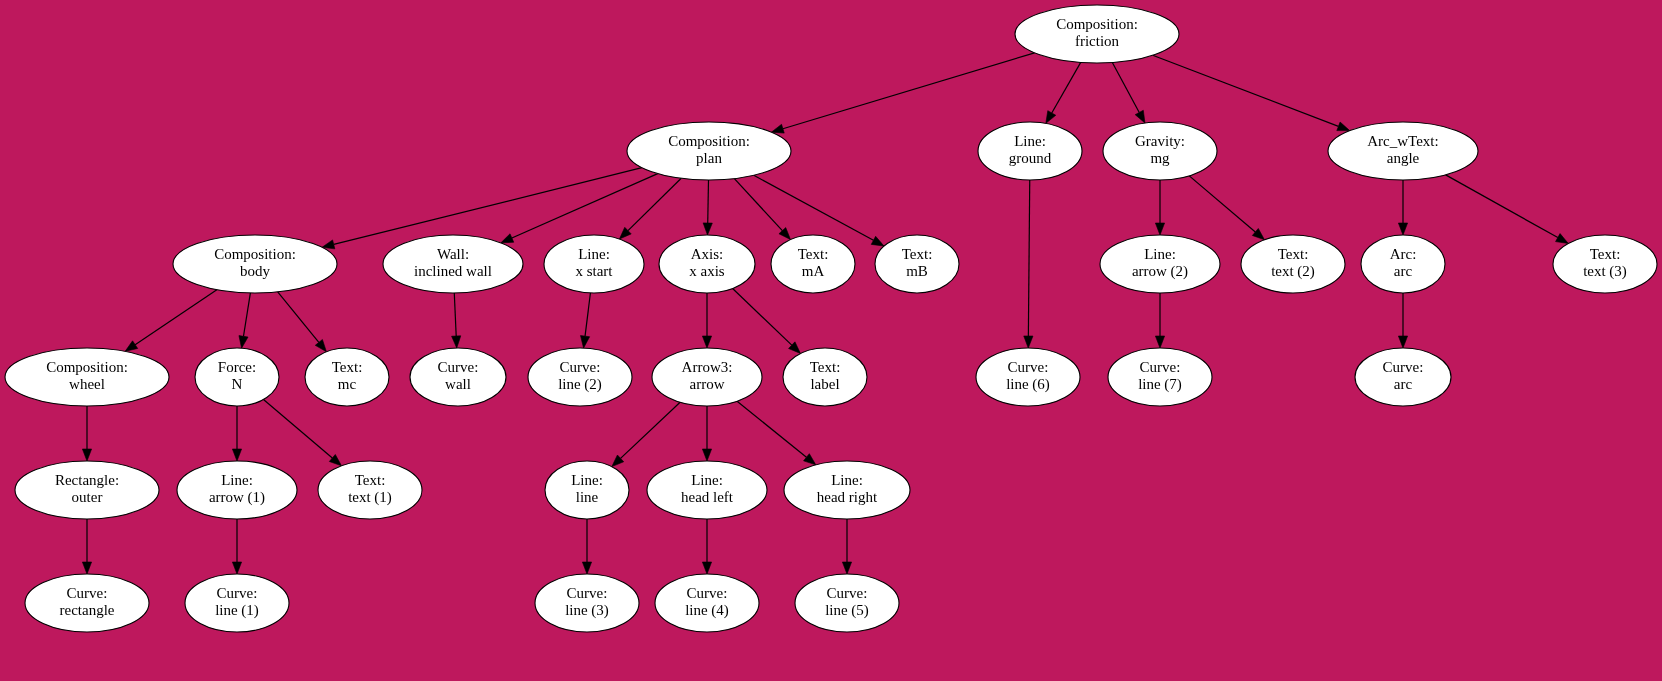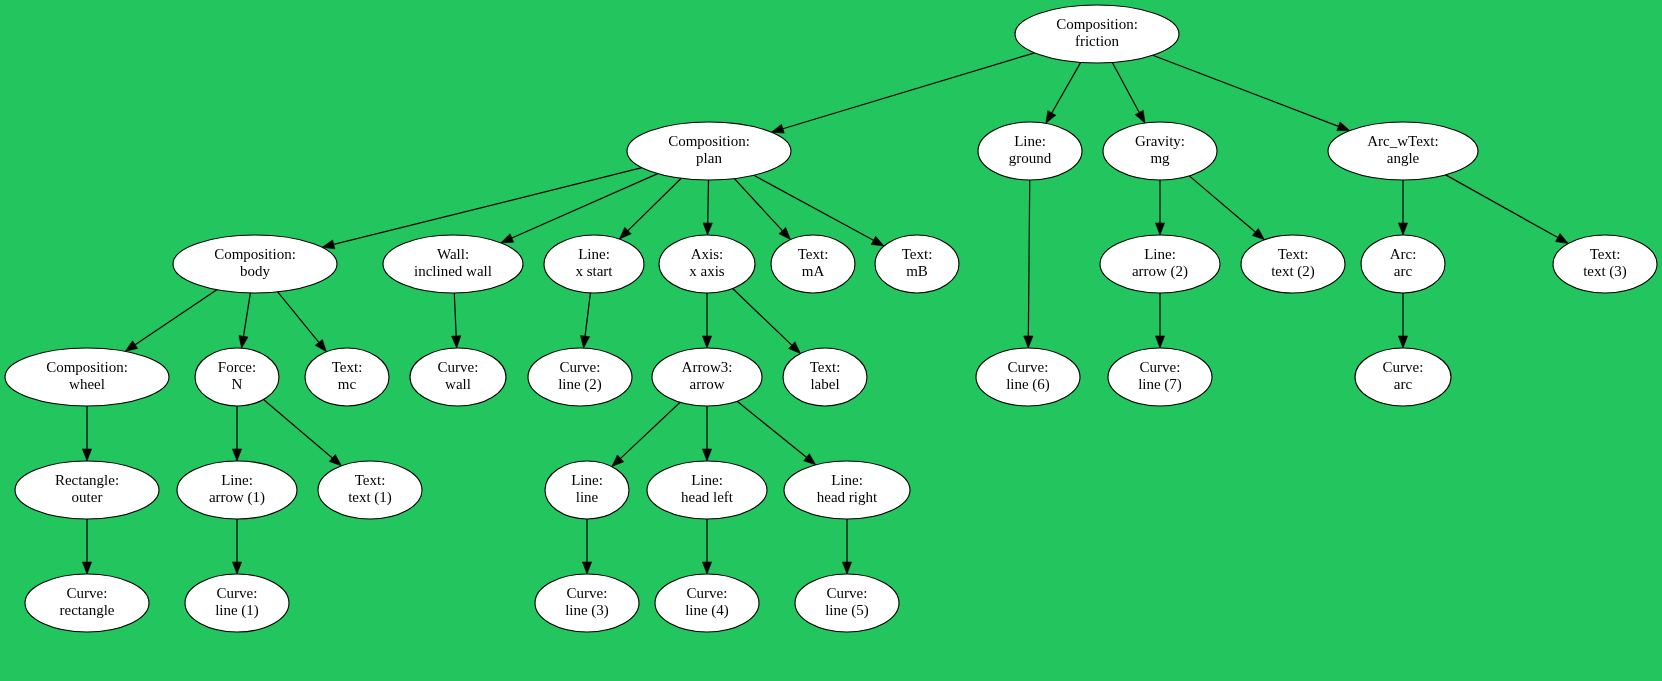--- a/index.html
+++ b/index.html
@@ -4,21 +4,21 @@
 <style>
   html, body {
     margin: 0;
     padding: 0;
     background: #ffffff;
   }
   #graph-root {
     position: relative;
     width: 1662px;
     height: 681px;
-    background: #22c55e;
+    background: #be185d;
     font-family: "Liberation Serif", "DejaVu Serif", serif;
     overflow: hidden;
   }
   svg.graph-canvas {
     display: block;
     width: 1662px;
     height: 681px;
   }
   .node-ellipse {
     fill: #ffffff;

